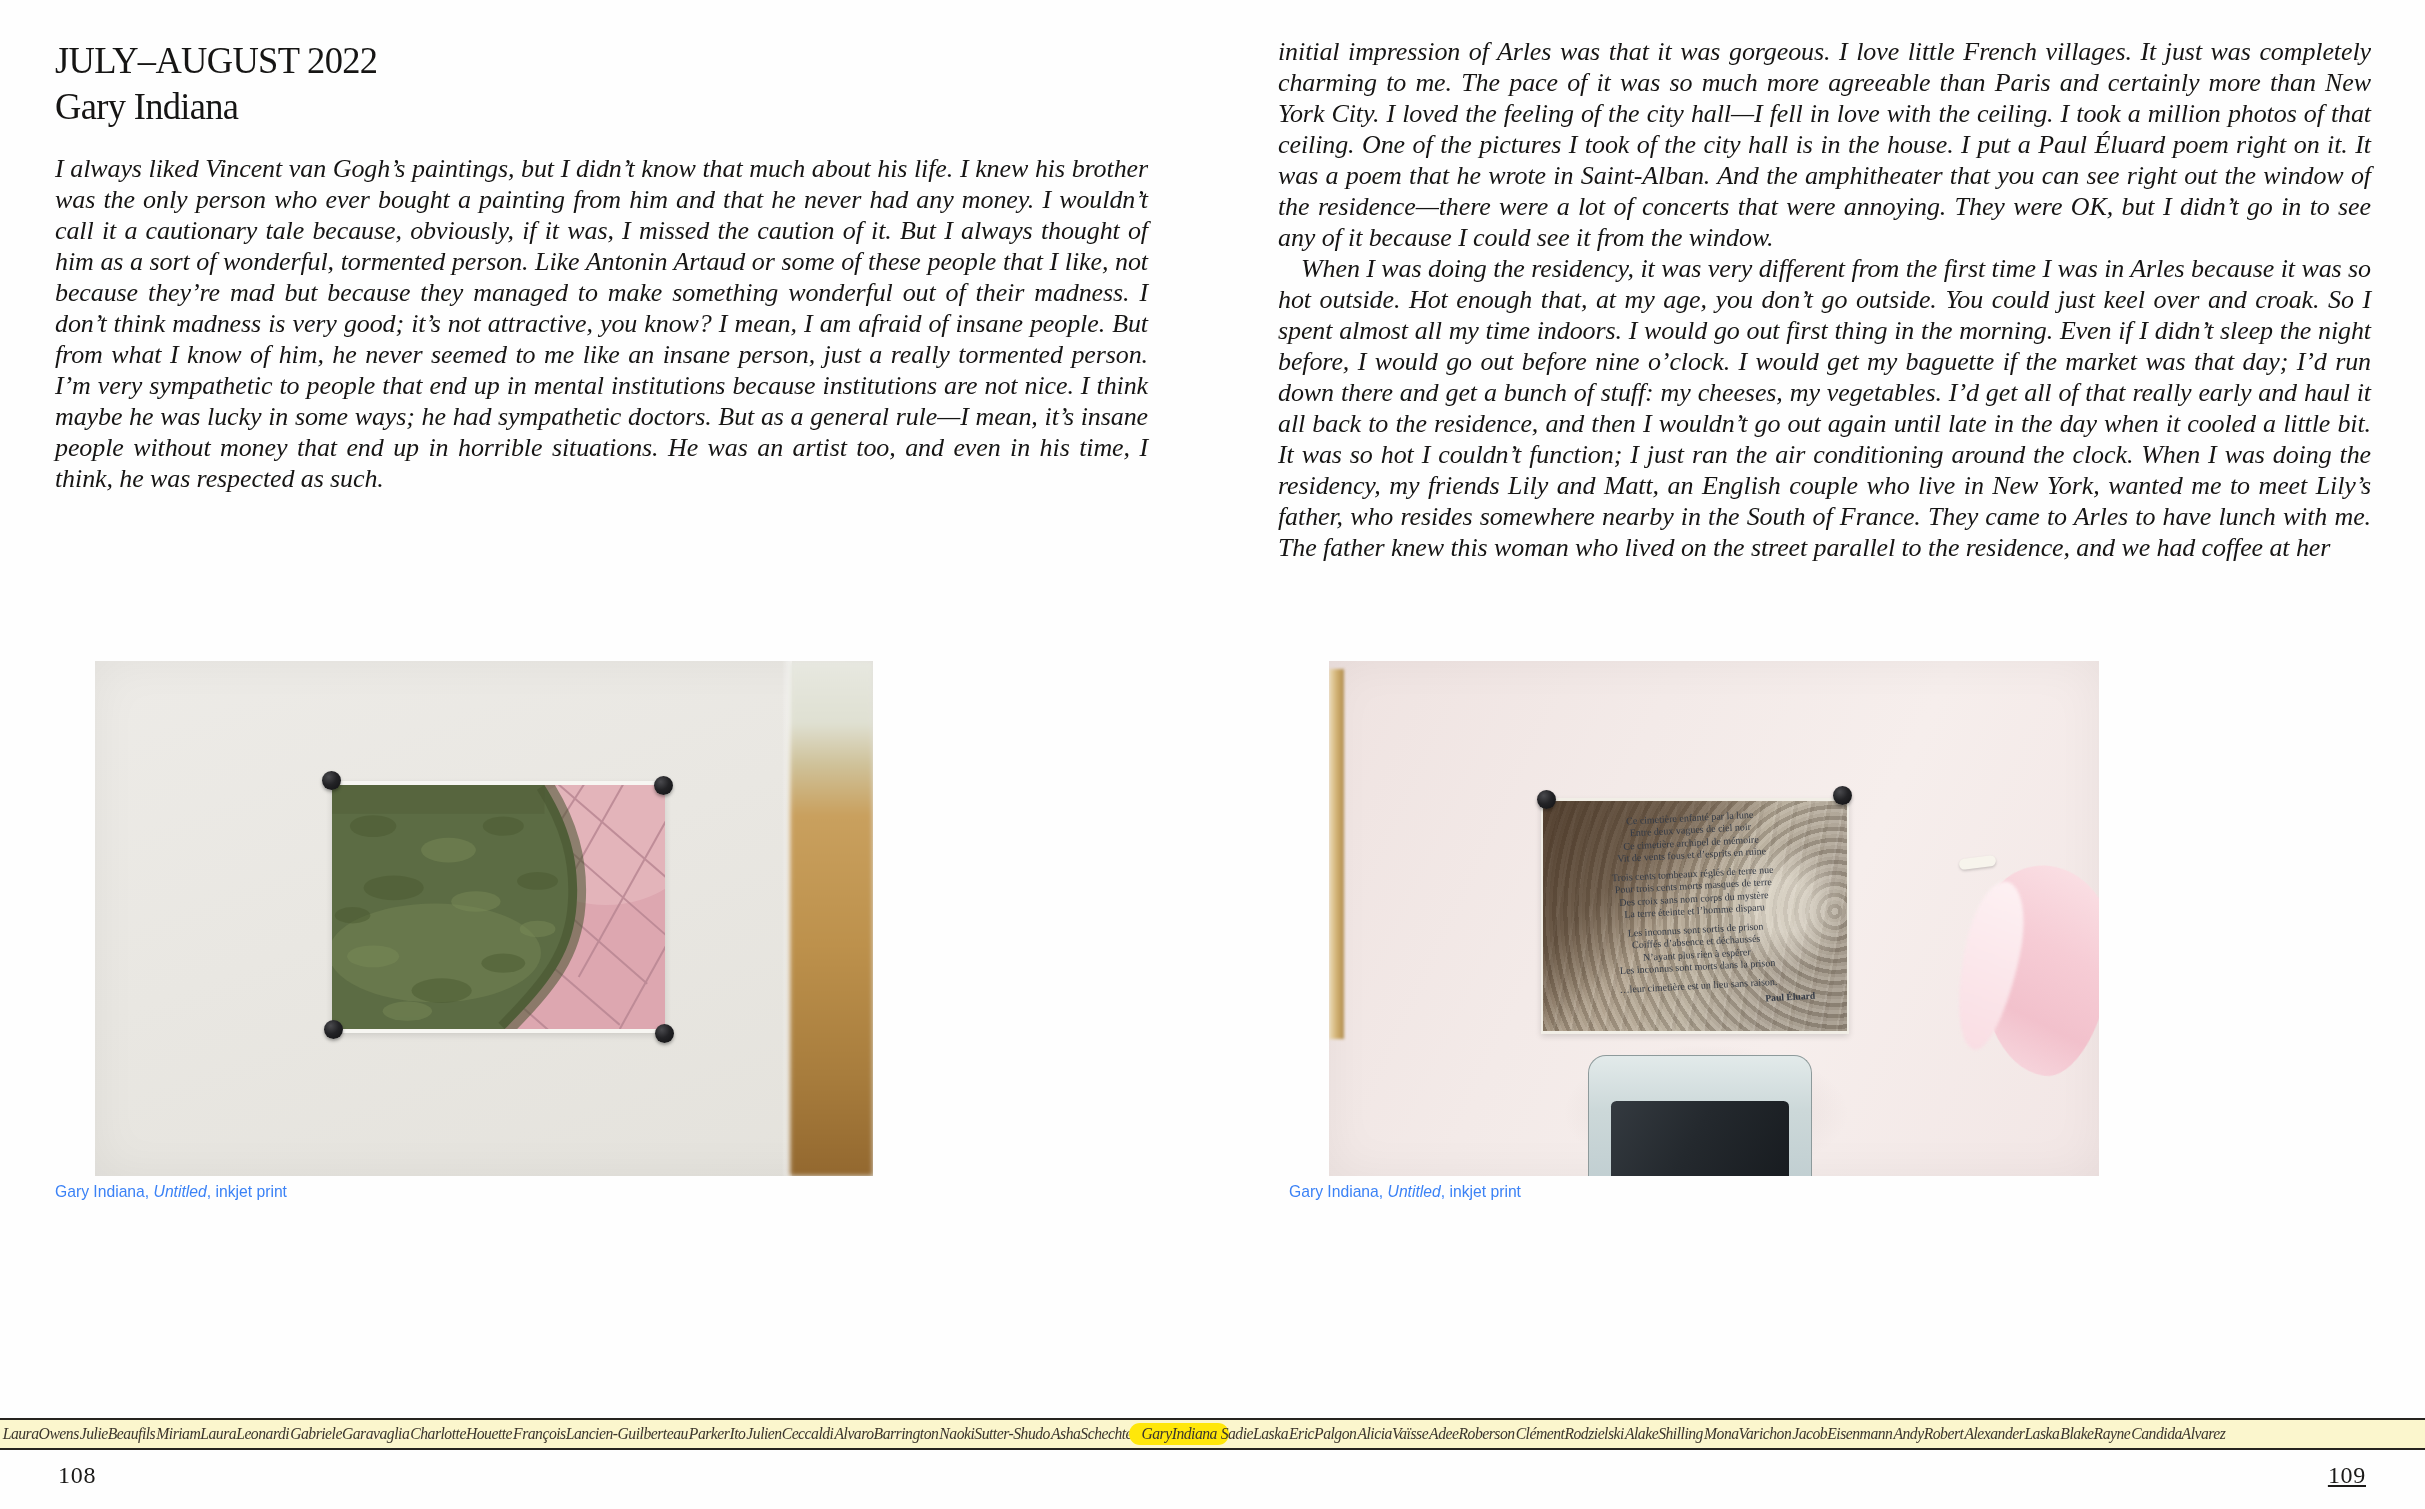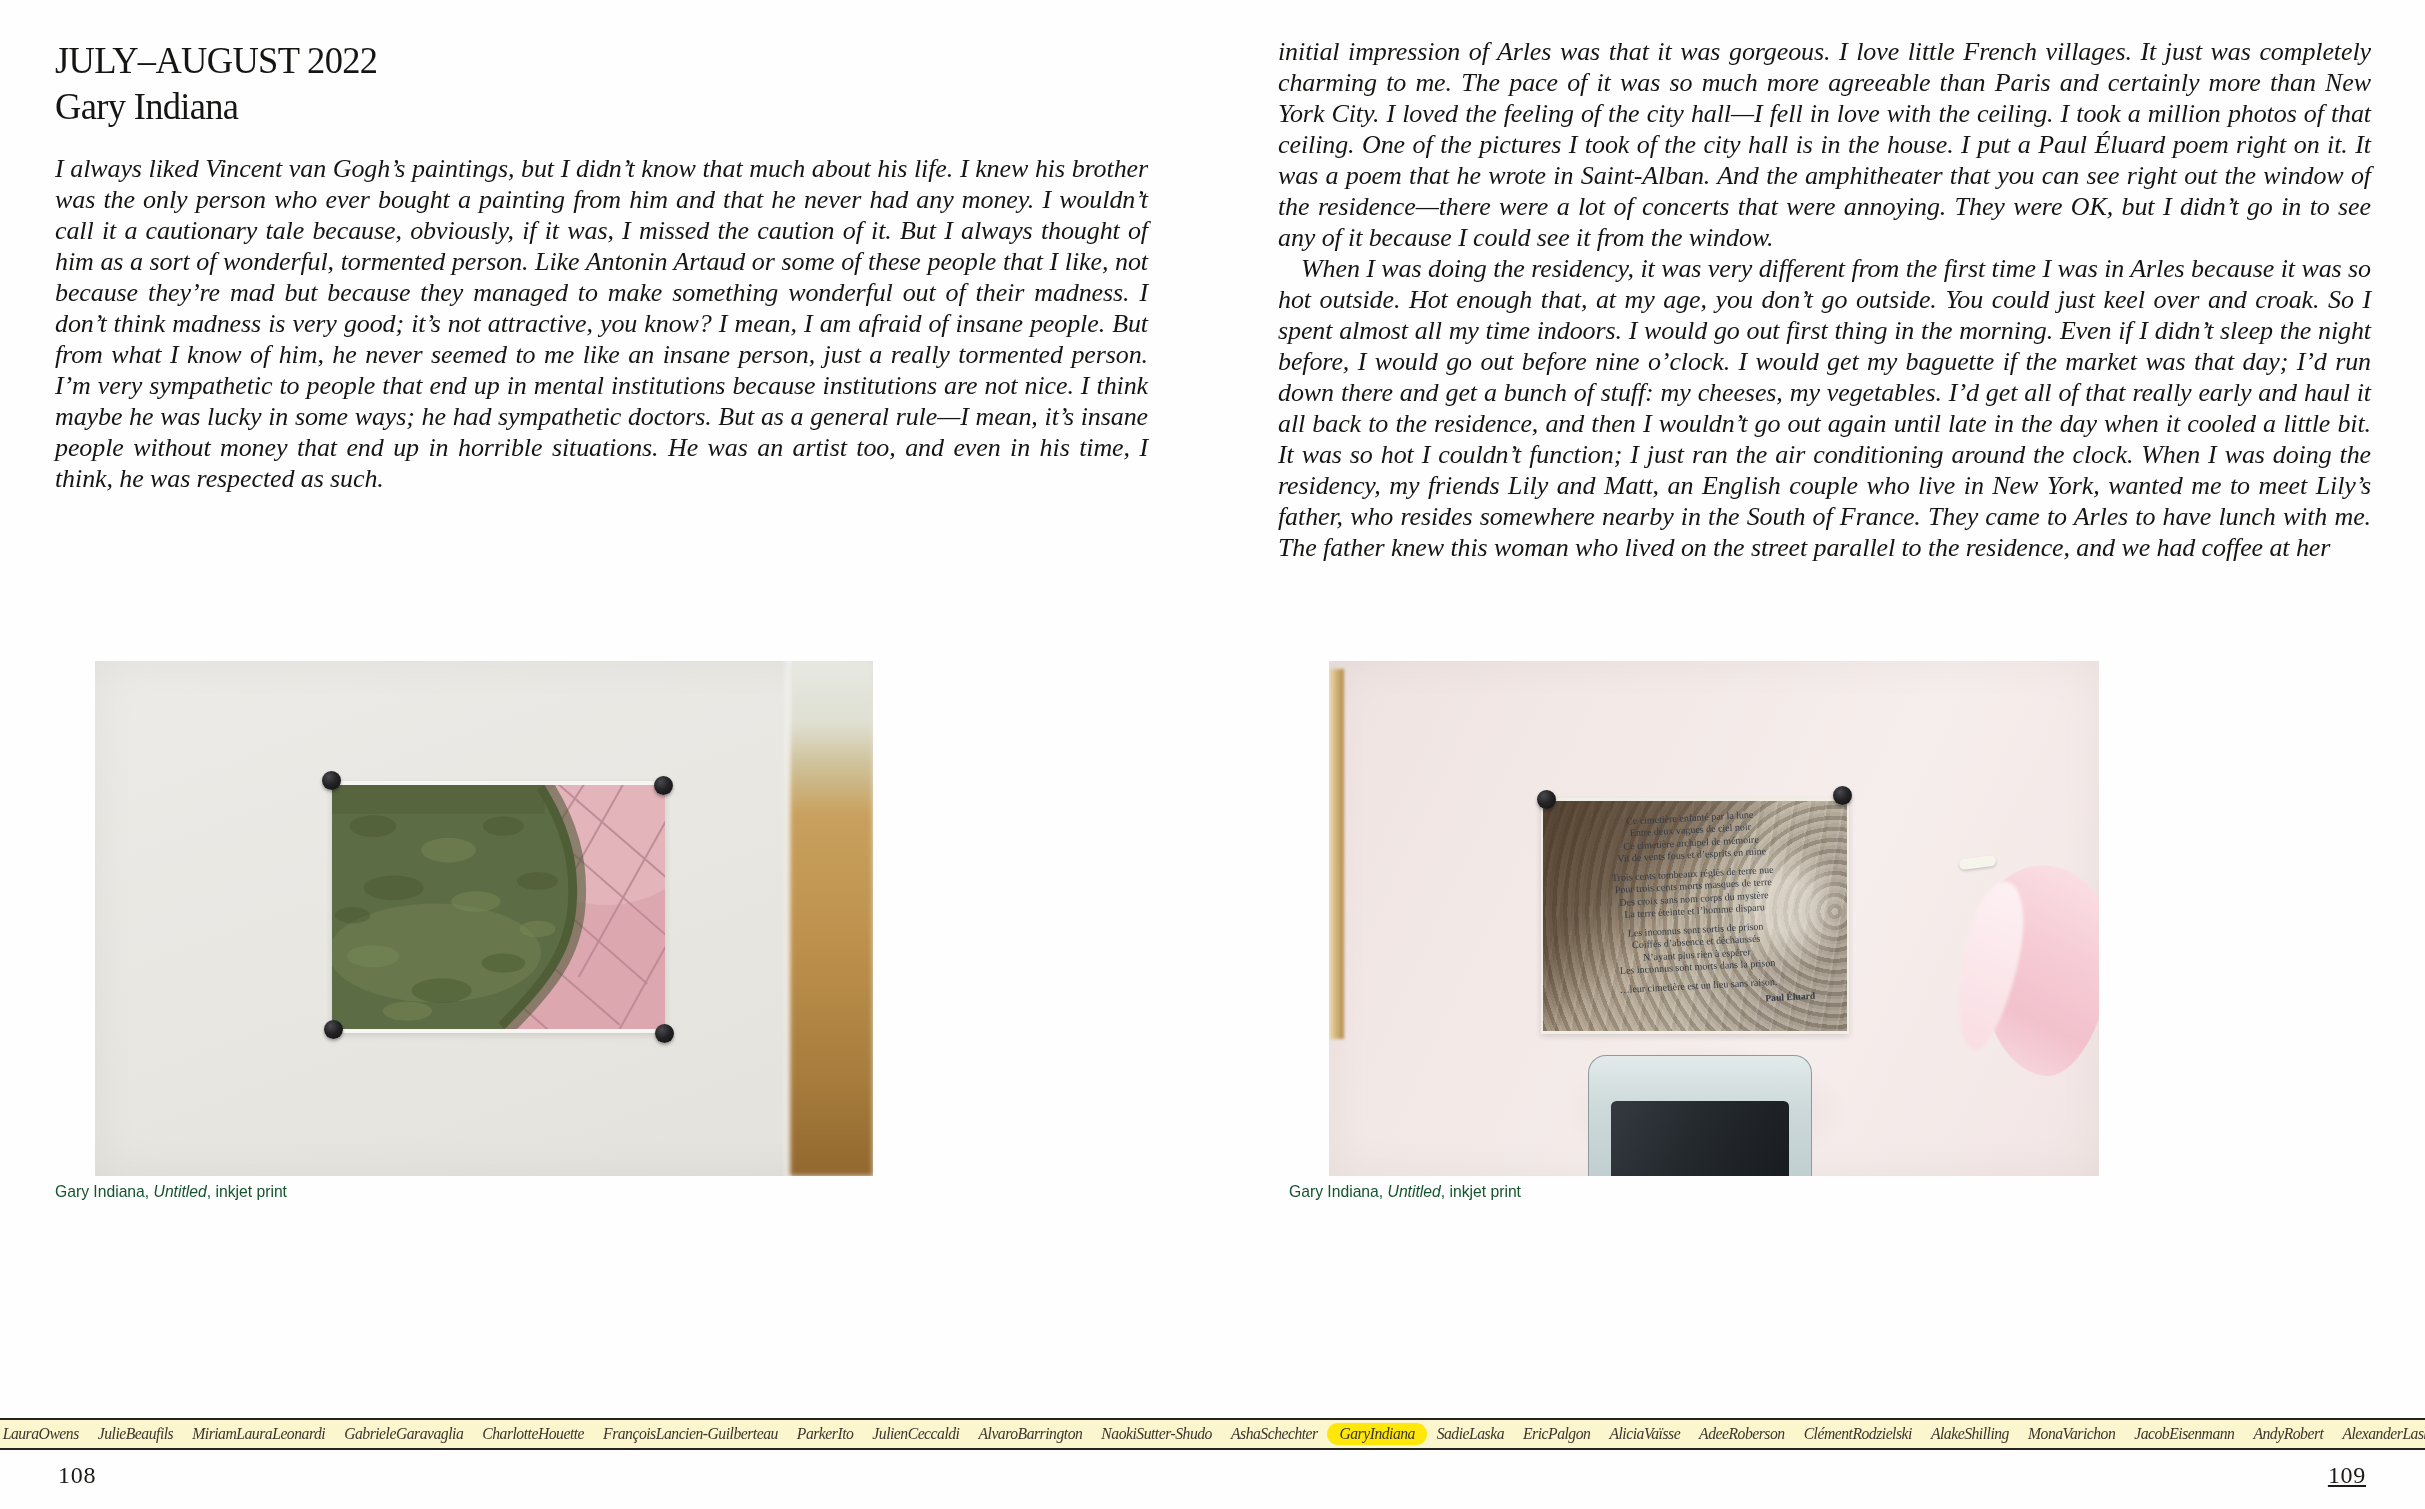--- a/index.html
+++ b/index.html
@@ -72,33 +72,33 @@
     background:#f7f4ec;box-shadow:0 1.4px 2.7px rgba(0,0,0,.18);transform:rotate(-7deg);}
   .cloth{position:absolute;right:-12.3px;top:205px;width:134px;height:209px;
     background:linear-gradient(200deg,#fbe3e7 0%,#f6ccd5 40%,#f2c1cc 70%,#f8dce2 100%);
     border-radius:45% 55% 40% 60% / 30% 42% 58% 66%;transform:rotate(7deg);filter:blur(0.7px);}
   .cloth-light{position:absolute;right:82px;top:219px;width:55px;height:171px;
     background:linear-gradient(190deg,#fdf1f3,#f9dde3);
     border-radius:50% 50% 45% 55% / 40% 40% 60% 60%;transform:rotate(12deg);filter:blur(1.4px);}
 
   
   .caption{position:absolute;top:1182px;font-family:"Liberation Sans",sans-serif;
-    font-size:15.7px;line-height:19px;color:#14532d;}
+    font-size:15.7px;line-height:19px;color:#3b82f6;}
   .caption .it{font-style:italic;}
   .cap-left{left:55px;}
   .cap-right{left:1289px;}
   .folio{position:absolute;top:1462px;font-size:24px;letter-spacing:0.7px;color:#1b1a18;}
   .folio-left{left:58px;}
   .folio-right{right:60px;text-decoration:underline;}
 
   
   .names-bar{position:absolute;left:0;right:0;top:1418px;height:31.5px;box-sizing:border-box;
     background:#fbf6cd;border-top:2.7px solid #262420;border-bottom:2.7px solid #262420;
     overflow:hidden;}
-  .names-row{height:100%;display:flex;align-items:center;gap:19px;padding-left:2.7px;
+  .names-row{height:100%;display:flex;align-items:center;gap:1px;padding-left:2.7px;
     white-space:nowrap;}
   .bar-name{font-style:italic;font-size:15.7px;letter-spacing:-0.5px;word-spacing:-3.4px;
     color:#3b352c;flex:0 0 auto;}
   .bar-name.highlight{background:#ffe70a;border-radius:18px;padding:2.1px 12.3px;margin:0 -9.6px;}
 </style>
 </head>
 <body>
 
 <div class="spread">
 

